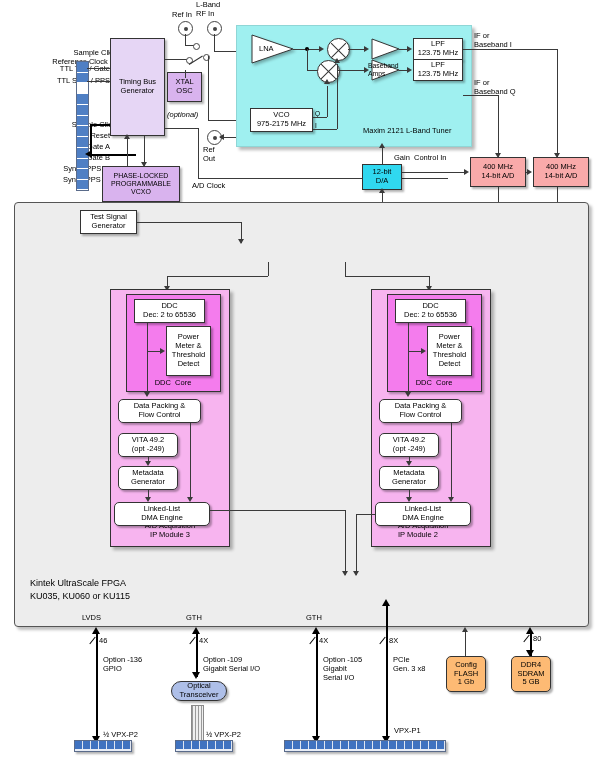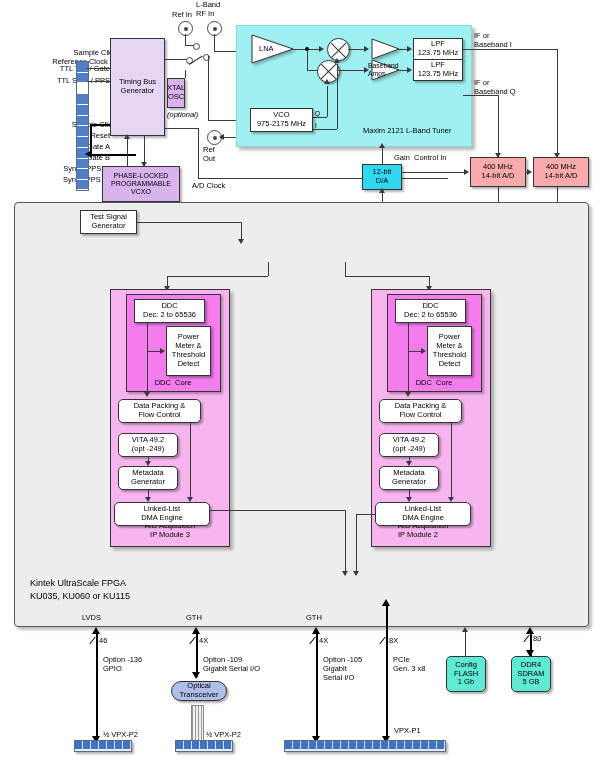--- a/index.html
+++ b/index.html
@@ -14,21 +14,21 @@
        box-shadow:2px 2px 2px rgba(0,0,0,0.30);background:#fff;}
   .box.nosh{box-shadow:none;}
   .round{border-radius:5px;}
   .white{background:#ffffff;}
   .violet{background:#d9b3ee;}
   .lilac{background:#e6d6f5;}
   .cyan{background:#9ff0f0;}
   .cyanmid{background:#30d8f0;}
   .red{background:#f9aaaa;}
   .yellow{background:#fbf492;}
-  .orange{background:#5eead4;}
+  .orange{background:#fdba74;}
   .blueblk{background:#aebfe8;}
 
   
   .h{position:absolute;height:0;border-top:1px solid #3a3a3a;}
   .v{position:absolute;width:0;border-left:1px solid #3a3a3a;}
   .hb{position:absolute;height:0;border-top:2px solid #000;}
   .vb{position:absolute;width:0;border-left:2px solid #000;}
 
   
   .ar{position:absolute;width:0;height:0;}
@@ -151,21 +151,21 @@
   <div class="sma" style="left:207px;top:21px;"></div>
   <div class="v" style="left:213.5px;top:34px;height:17px;"></div>
   <div class="h" style="left:213.5px;top:51px;width:32px;"></div>
   <div class="ar ar-r" style="left:243px;top:48px;"></div>
 
   <div class="h" style="left:165px;top:59px;width:22px;"></div>
   <div class="node" style="left:186px;top:56.5px;"></div>
   <div class="node" style="left:203px;top:53.5px;"></div>
   <div class="h" style="left:189px;top:64px;width:16px;transform:rotate(-32deg);transform-origin:left center;border-top:1.4px solid #333;"></div>
 
-  <div class="box violet" style="left:167px;top:78px;width:18px;height:30px;">
+  <div class="box violet" style="left:167px;top:72px;width:35px;height:30px;">
     <span style="white-space:pre-line">XTAL
 OSC</span>
   </div>
   <div class="lbl ital" style="left:167px;top:110px;">(optional)</div>
   <div class="v" style="left:184.5px;top:70px;height:8px;"></div>
 
   <div class="v" style="left:208px;top:56px;height:64px;"></div>
   <div class="h" style="left:208px;top:120px;width:34px;"></div>
   <div class="ar ar-r" style="left:241px;top:117px;"></div>
 

